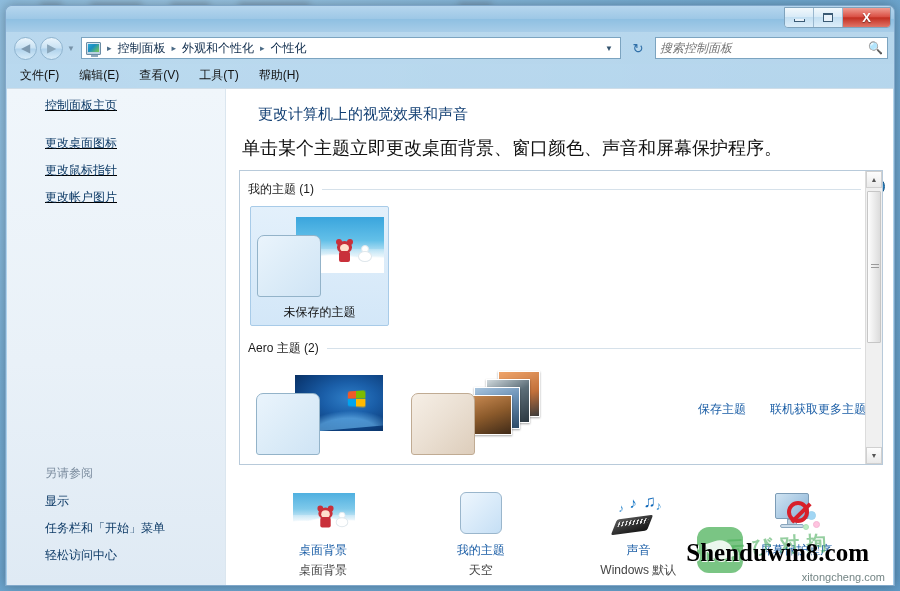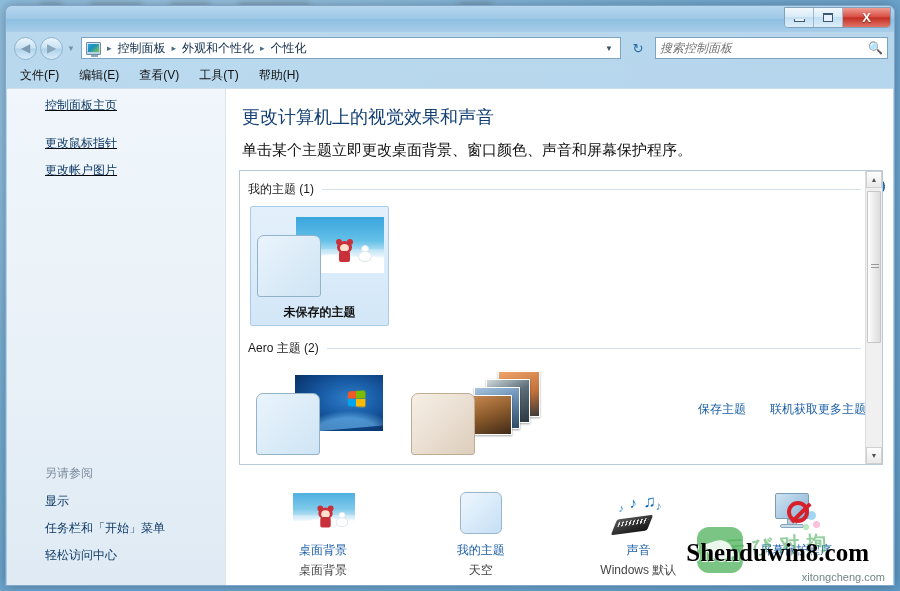--- a/index.html
+++ b/index.html
@@ -173,44 +173,44 @@
   .side-head {
     padding: 4px 0 6px 38px; font-size: 12px; color: #7d8ea0;
   }
 
   
   .main {
     flex: 1; position: relative; background: #fff;
     padding: 16px 0 0 0;
   }
   .main-title {
-    font-size: 18px; color: #123f73; padding-left: 16px;
+    font-size: 15px; color: #123f73; padding-left: 32px;
   }
   .main-desc {
-    font-size: 15px; color: #111; padding: 12px 0 10px 16px;
+    font-size: 18px; color: #111; padding: 12px 0 10px 16px;
   }
 
   
   .themebox {
     position: relative;
     margin-left: 13px; margin-right: 10px;
     height: 295px;
     border: 1px solid #b8cada;
     background: #fff;
     overflow: hidden;
   }
   .themebox-inner { position: absolute; inset: 0 17px 0 0; padding: 10px 0 0 8px; }
 
   .group-head {
     display: flex; align-items: center; gap: 8px;
     font-size: 12px; color: #1a1a1a; padding-right: 4px;
   }
   .group-head .rule { flex: 1; height: 1px; background: #d6e1ea; }
 
-  .tile-row { display: flex; gap: 16px; padding: 8px 16px 0 2px; font-weight: bold; }
+  .tile-row { display: flex; gap: 16px; padding: 8px 16px 0 2px; }
 
   .tile {
     width: 139px; padding: 6px 6px 4px;
     position: relative;
   }
   .tile.selected {
     background: linear-gradient(to bottom, #e3f0fb, #d3e7f8);
     border: 1px solid #a8cbe8;
     border-radius: 2px;
   }
@@ -528,20 +528,21 @@
     <span>编辑(E)</span>
     <span>查看(V)</span>
     <span>工具(T)</span>
     <span>帮助(H)</span>
   </div>
 
   <div class="content">
 
     <div class="sidebar">
       <span class="side-link side-home">控制面板主页</span>
+      <span class="side-link">更改桌面图标</span>
       <span class="side-link">更改鼠标指针</span>
       <span class="side-link">更改帐户图片</span>
 
       <div class="side-bottom">
         <div class="side-head">另请参阅</div>
         <span class="side-link">显示</span>
         <span class="side-link">任务栏和「开始」菜单</span>
         <span class="side-link">轻松访问中心</span>
       </div>
     </div>

